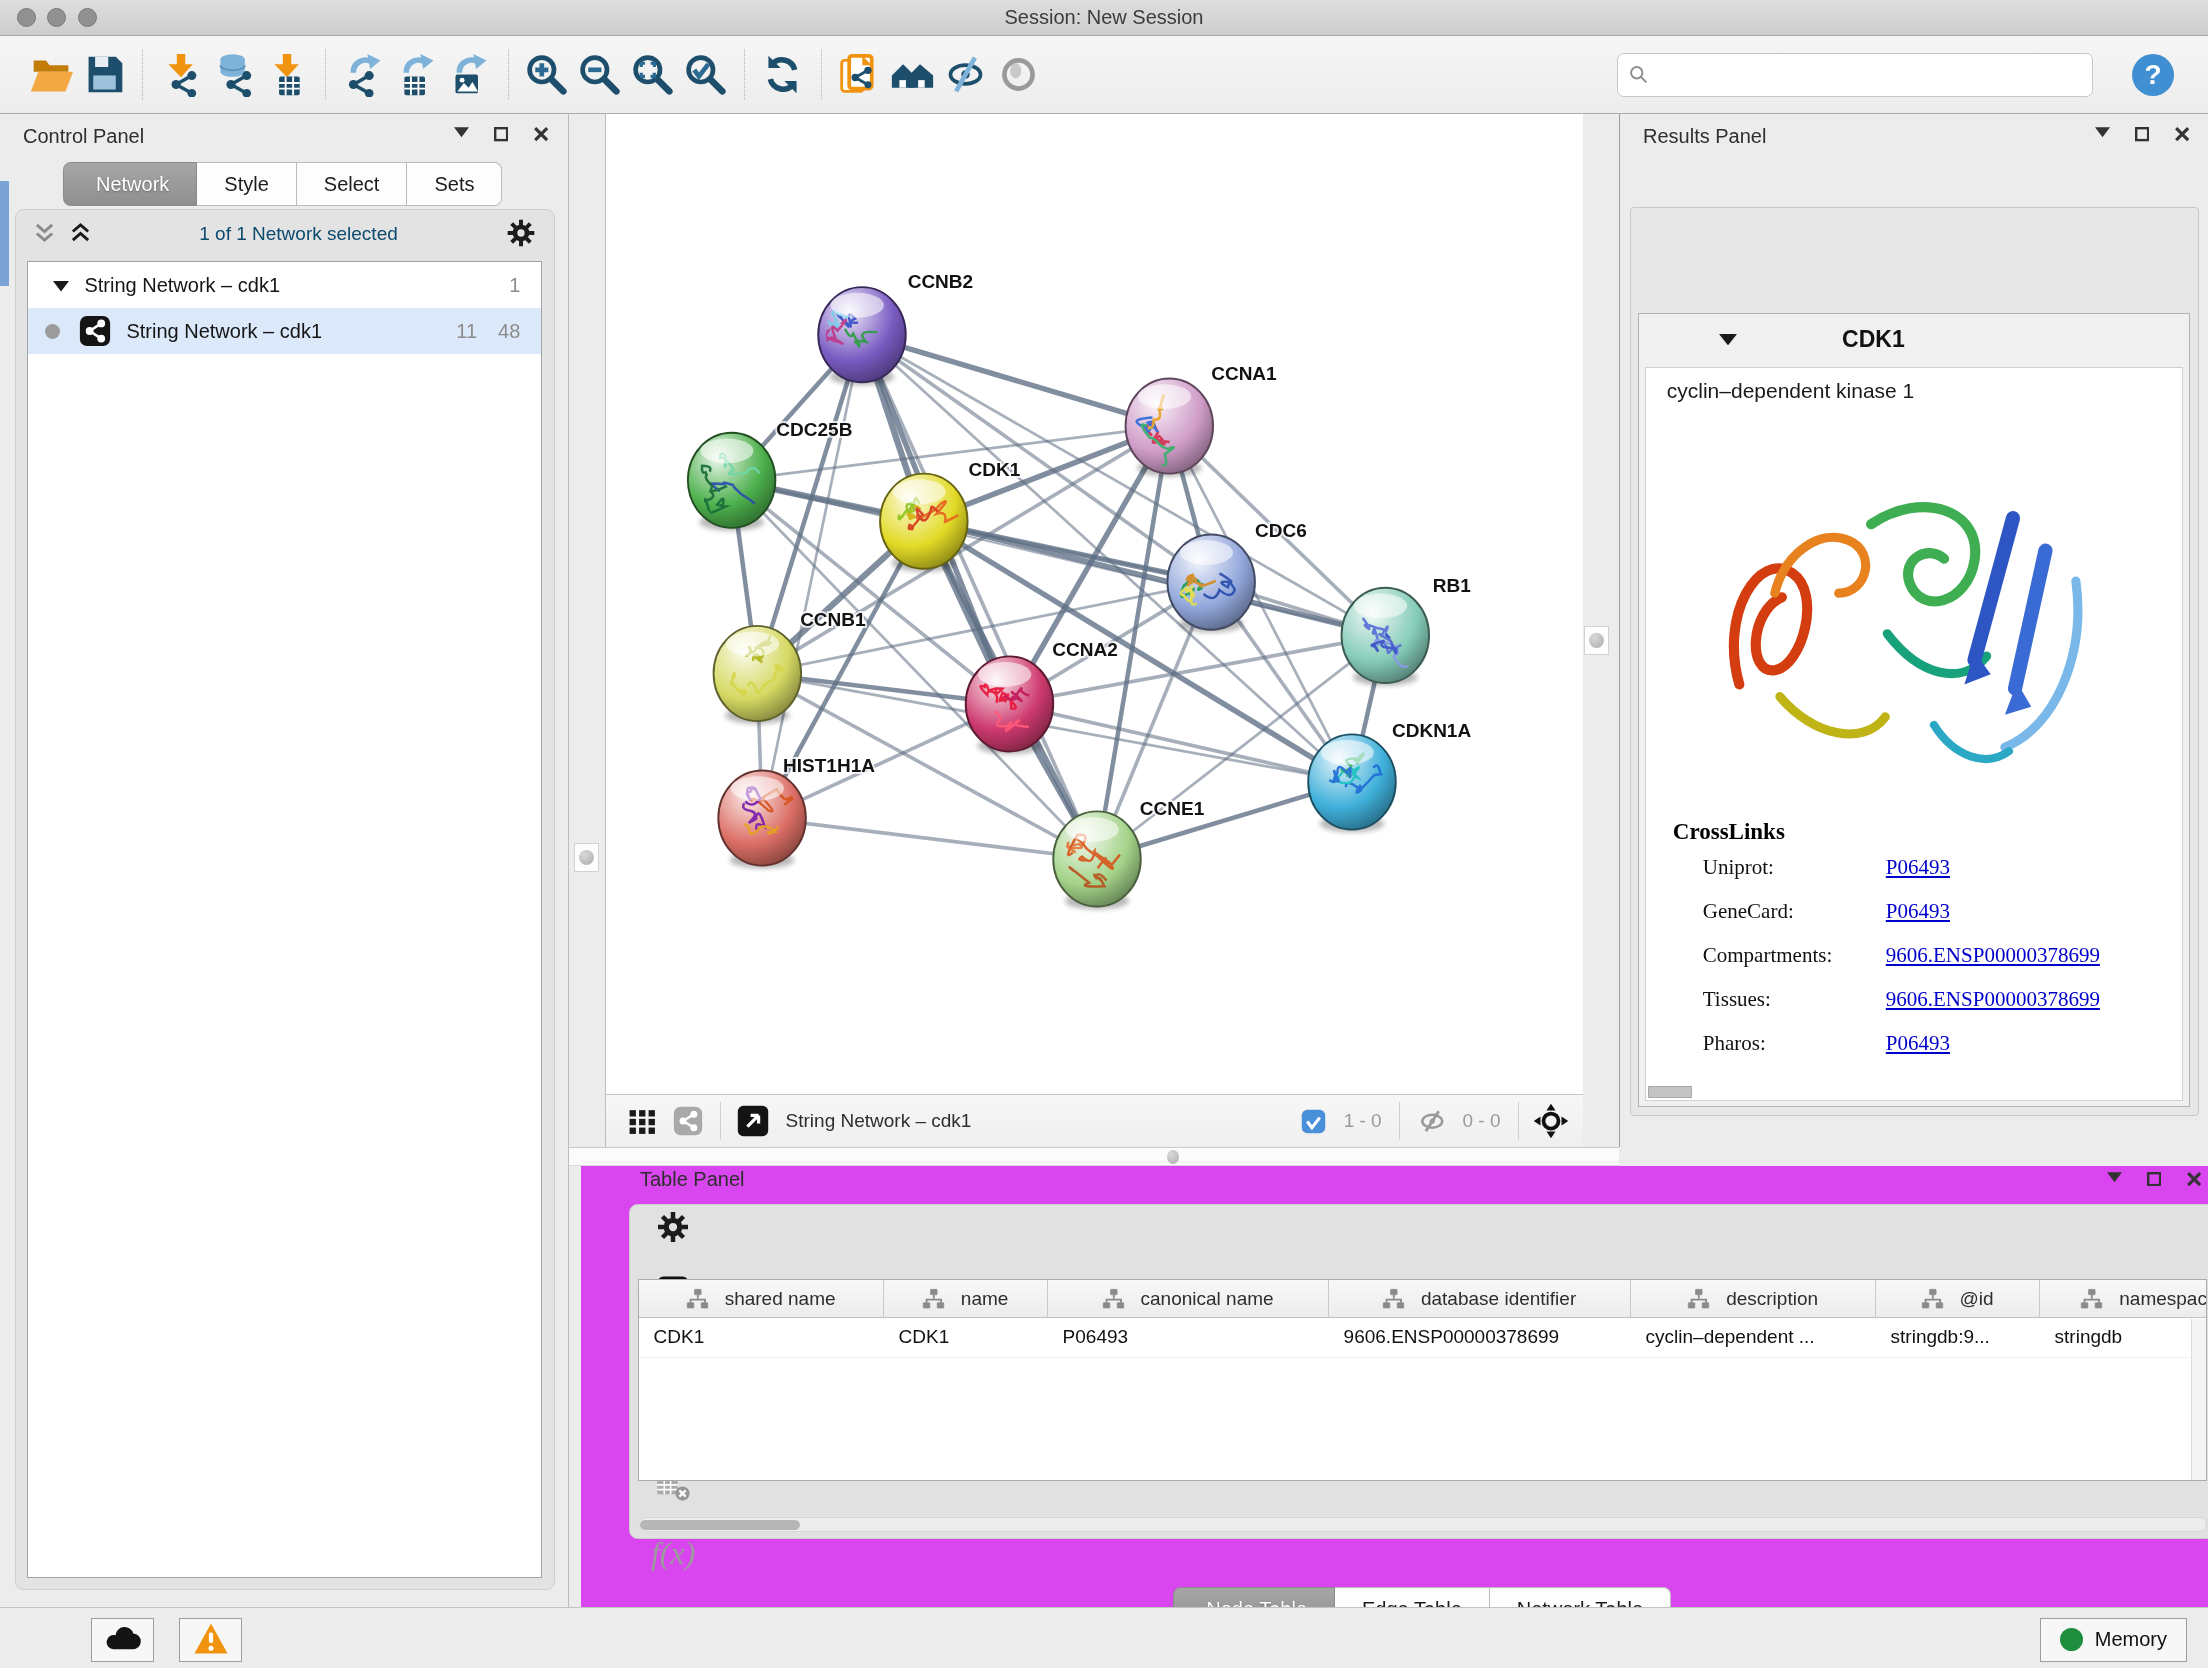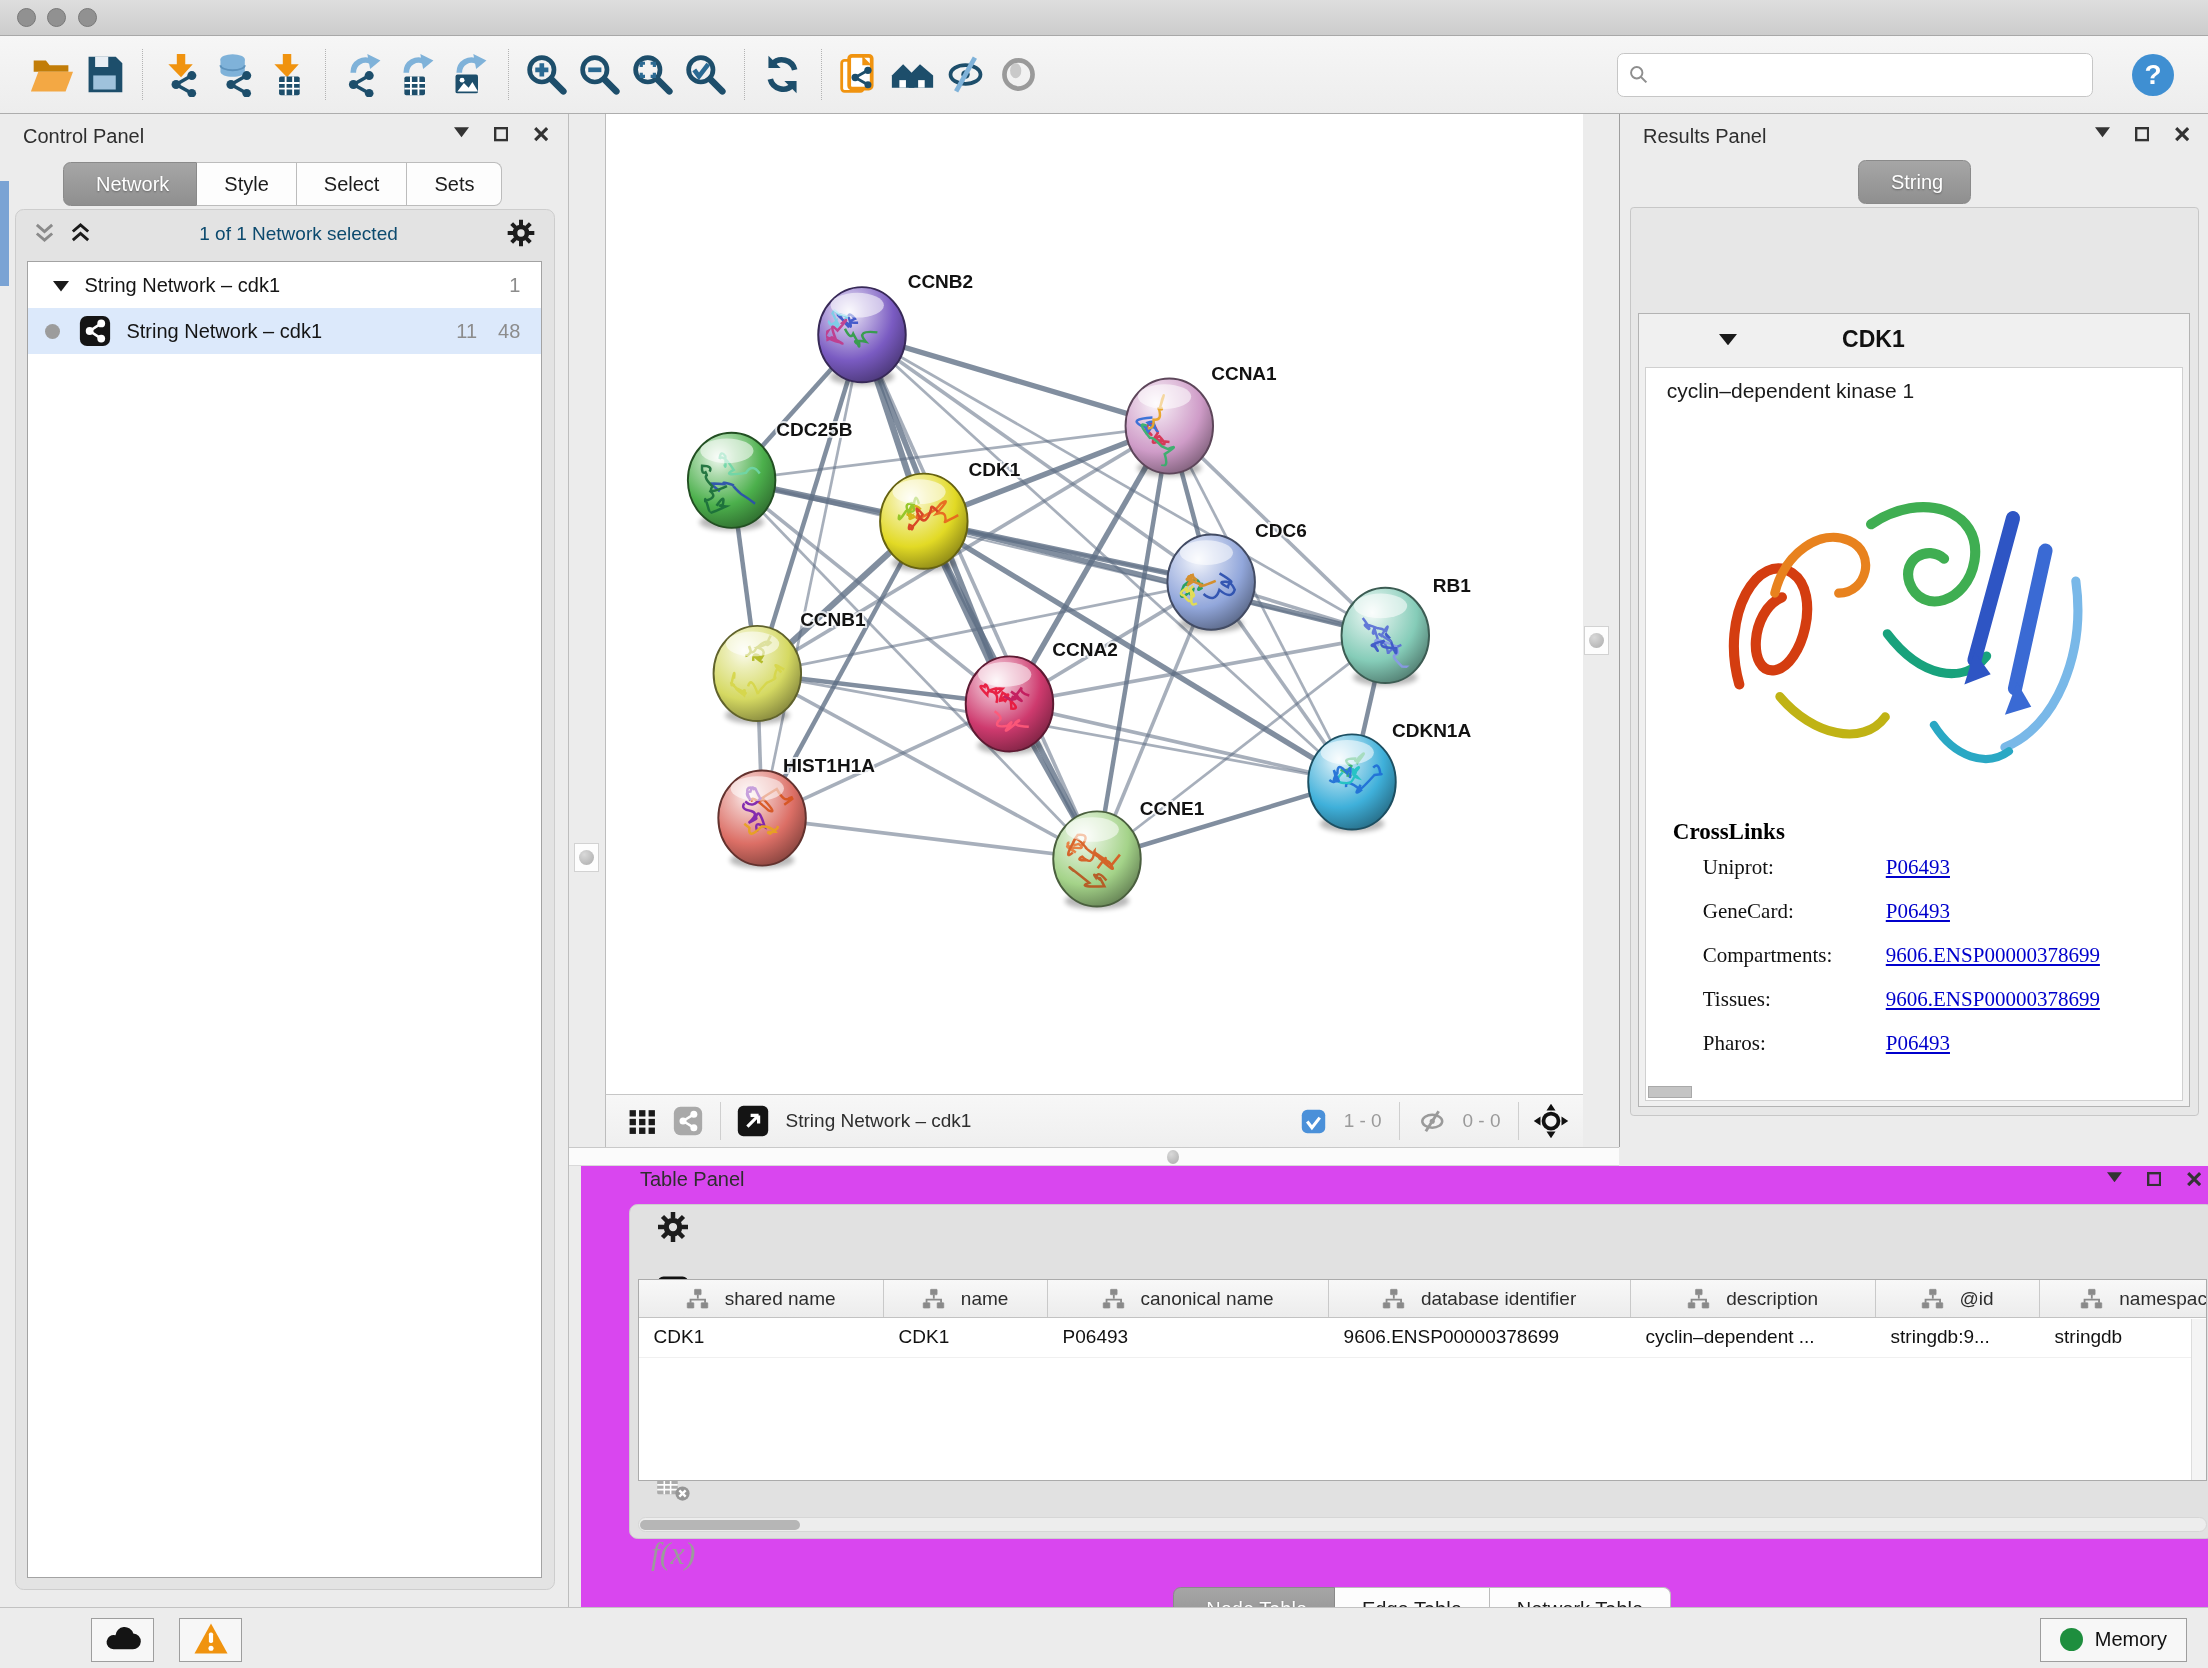--- a/index.html
+++ b/index.html
@@ -148,20 +148,21 @@
 <body>
 
 <div id="app">
 
   <div class="titlebar">
     <div class="traffic">
       <span class="tdot"></span>
       <span class="tdot"></span>
       <span class="tdot"></span>
     </div>
+    <div class="wtitle">Session: New Session</div>
   </div>
 
   <div class="toolbar" id="main-toolbar">
       <div class="tbtn">
         <svg viewBox="0 0 48 48">
           <path d="M5 9h13l4 5h20v7H5z" fill="#c27d08"></path>
           <path d="M2 42l8-21h37l-8 21z" fill="#f3a844"></path>
         </svg>
       </div>
       <div class="tbtn">
@@ -766,23 +767,20 @@
           <svg viewBox="0 0 12 12" width="14.3" height="14.3">
             <rect x="1" y="1" width="10" height="10" fill="none" stroke="#333" stroke-width="2"></rect>
           </svg>
         </span>
       <span class="pi">
           <svg viewBox="0 0 12 12" width="14.3" height="14.3">
             <path d="M1 1l10 10M11 1L1 11" stroke="#333" stroke-width="2.6"></path>
           </svg>
         </span>
     </div>
-    <div class="rp-tab">
-      <div class="tab single active">String</div>
-    </div>
     <div class="rp-box">
       <div class="rp-section">
         <div class="rp-sechead">
           <span style="margin-left:80px;display:flex;">
               <svg viewBox="0 0 16 10" width="18" height="11.4">
                 <path d="M0 0h16L8 10z" fill="#1a1a1a"></path>
               </svg>
             </span>
           <span class="rp-gene">CDK1</span>
         </div>

